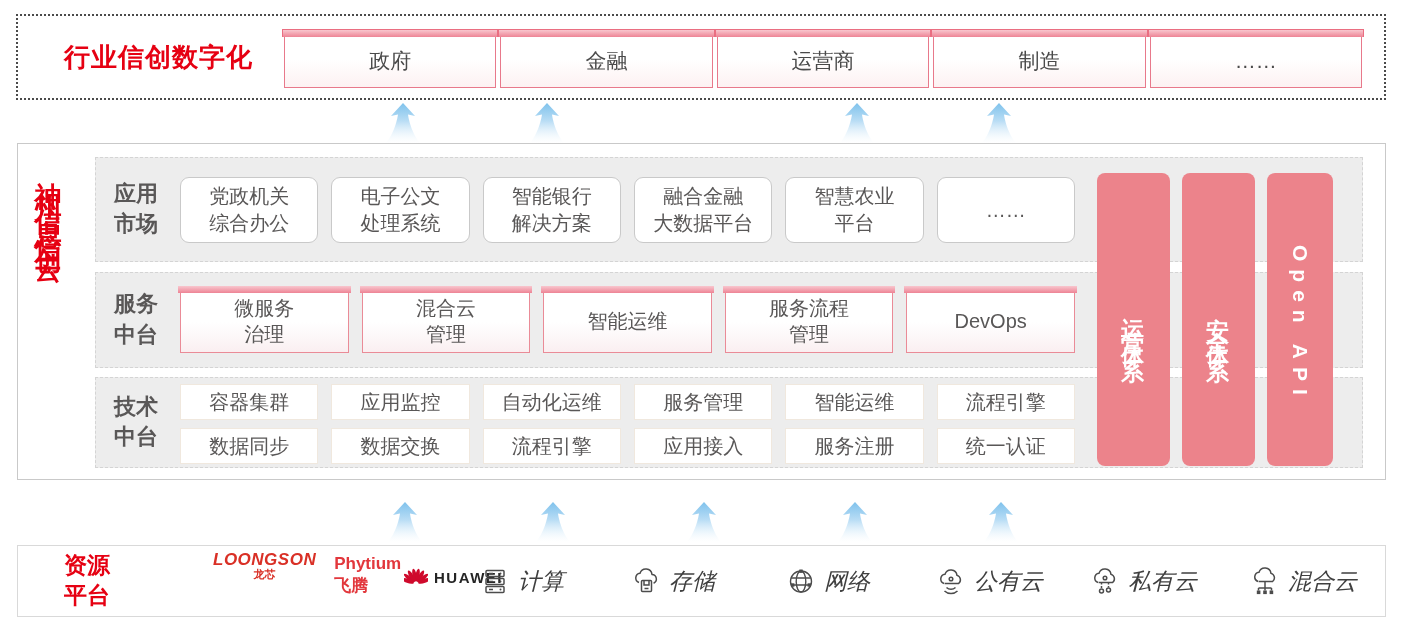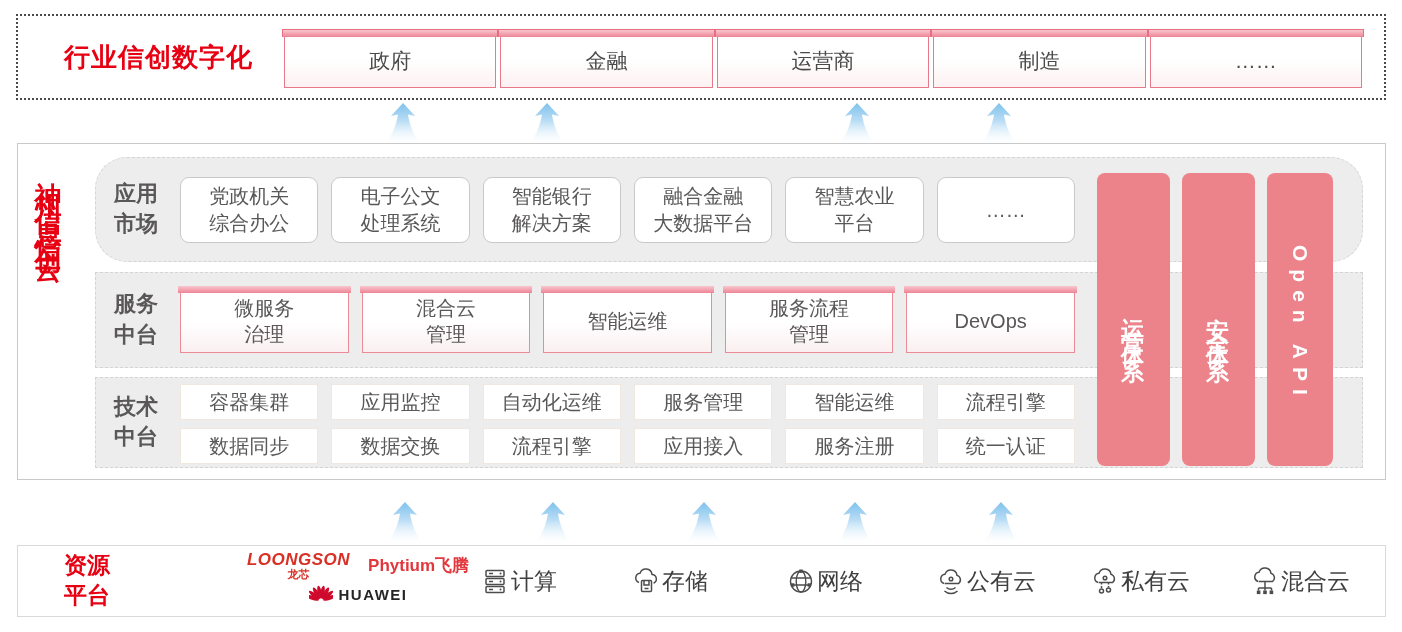--- a/index.html
+++ b/index.html
@@ -57,31 +57,31 @@
             display:flex;align-items:center;justify-content:center;color:#fff;z-index:5;}
   .side-bar .vtext{writing-mode:vertical-rl;font-weight:bold;}
   .vtext.cjk{font-size:23px;letter-spacing:14px;padding-top:14px;}
   .vtext.latin{font-size:21px;letter-spacing:8px;padding-top:8px;}
 
   
   .res-box{position:absolute;left:17px;top:545px;width:1369px;height:72px;
            border:1px solid #d9d9d9;box-sizing:border-box;background:#fff;}
   .res-title{position:absolute;left:46px;top:50%;transform:translateY(-50%);
              font-size:23px;font-weight:bold;color:#e60012;white-space:pre-line;line-height:1.3;}
-  .vendors{position:absolute;left:195px;top:5px;width:290px;display:flex;flex-direction:column;align-items:center;}
+  .vendors{position:absolute;left:195px;top:5px;width:290px;display:flex;align-items:center;}
   .vendor-row1{display:flex;align-items:flex-start;gap:18px;}
   .loongson{display:flex;flex-direction:column;align-items:center;line-height:1;}
   .loongson-main{font-size:17px;font-weight:bold;font-style:italic;color:#d93026;letter-spacing:.5px;}
   .loongson-sub{font-size:11px;font-weight:bold;color:#d93026;margin-top:1px;}
   .phytium{font-size:17px;font-weight:bold;color:#e2373c;margin-top:3px;}
   .huawei-row{display:flex;align-items:flex-end;gap:6px;margin-top:3px;}
   .huawei-text{font-size:15px;font-weight:bold;color:#252525;letter-spacing:1.5px;}
 
   .res-item{position:absolute;top:50%;transform:translateY(-50%);
-            display:flex;align-items:center;gap:1px;font-size:23px;color:#3f3f3f;}
+            display:flex;align-items:center;gap:8px;font-size:23px;color:#3f3f3f;font-style:italic;}
   .res-item svg{display:block;}
 </style>
 </head>
 <body>
 
 <svg width="0" height="0" style="position:absolute">
   <defs>
     <linearGradient id="arrowGrad" x1="0" y1="0" x2="0" y2="1">
       <stop offset="0" stop-color="#7fc2ec"></stop>
       <stop offset="0.45" stop-color="#b9ddf5"></stop>
@@ -128,21 +128,21 @@
   <svg class="arrow" style="left:840px;top:103px" viewBox="0 0 34 40">
       <path d="M17 0 L29 13 L22 11.5 C22 11.5 24 28 34 40 L0 40 C10 28 12 11.5 12 11.5 L5 13 Z" fill="url(#arrowGrad)"></path>
     </svg>
   <svg class="arrow" style="left:982px;top:103px" viewBox="0 0 34 40">
       <path d="M17 0 L29 13 L22 11.5 C22 11.5 24 28 34 40 L0 40 C10 28 12 11.5 12 11.5 L5 13 Z" fill="url(#arrowGrad)"></path>
     </svg>
 
   <div class="main-box"></div>
   <div class="vtitle">神州信息信创云</div>
 
-  <div class="prow" style="left:95px;top:157px;width:1268px;height:105px;border-radius:32px;">
+  <div class="prow" style="left:95px;top:157px;width:1268px;height:105px;">
     <div class="row-label">应用
 市场</div>
     <div class="app-boxes">
       <div class="app-box">党政机关
 综合办公</div>
       <div class="app-box">电子公文
 处理系统</div>
       <div class="app-box">智能银行
 解决方案</div>
       <div class="app-box">融合金融

